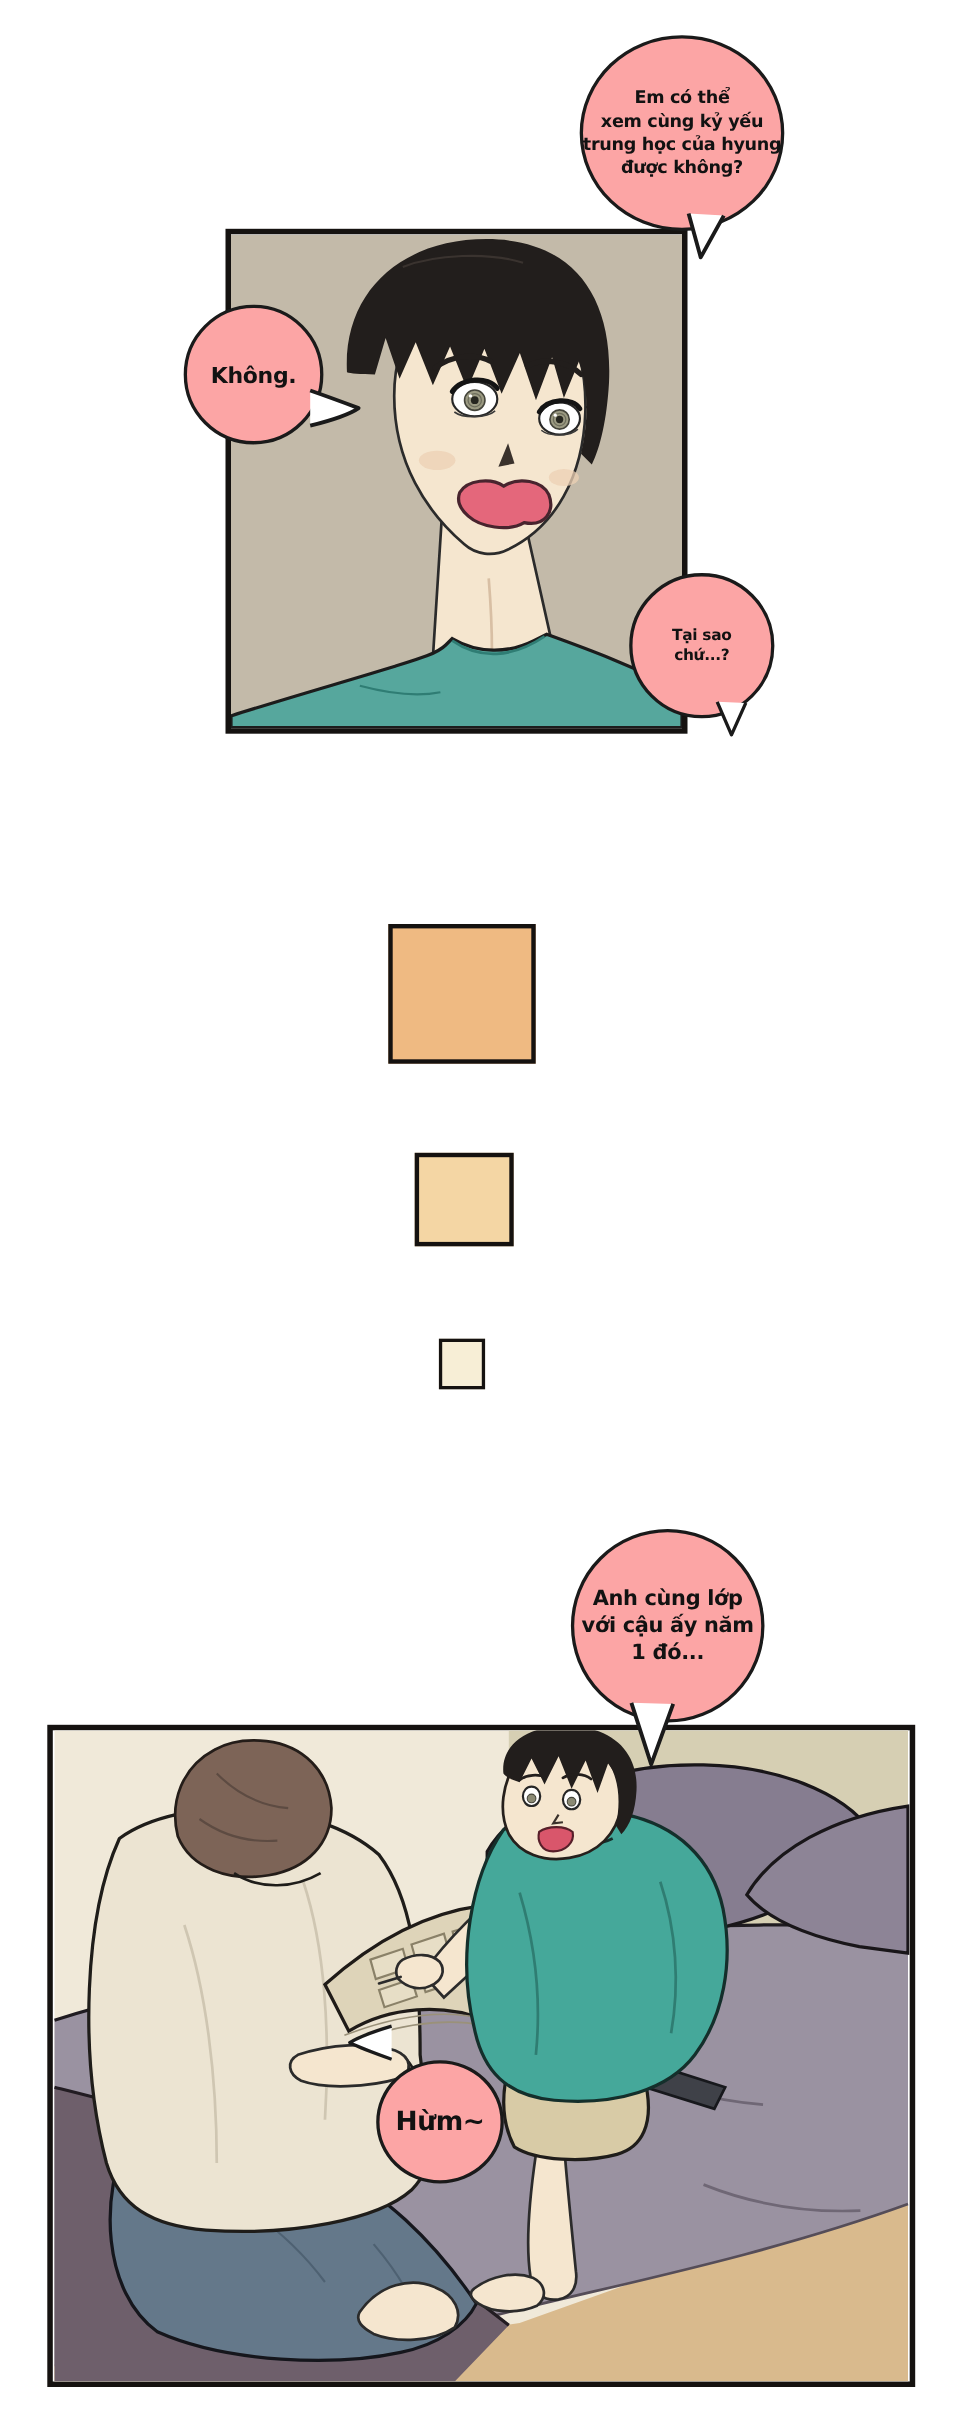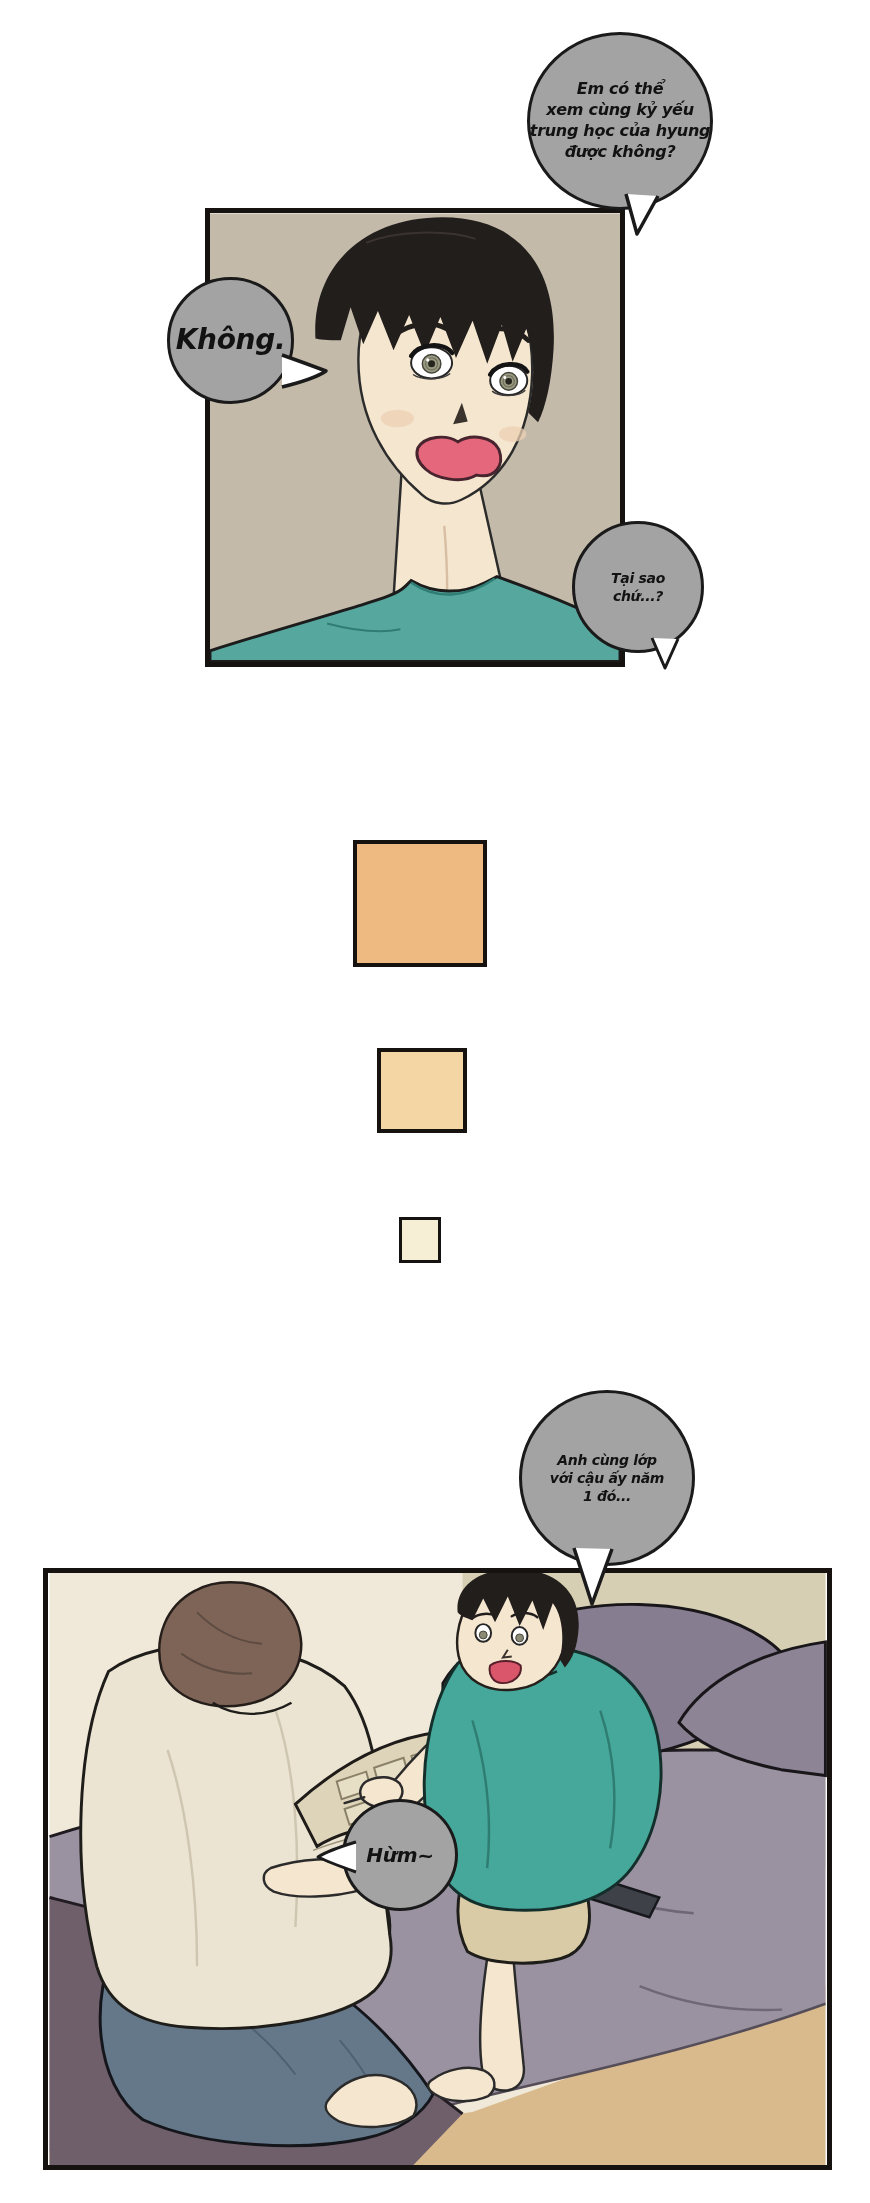--- a/index.html
+++ b/index.html
@@ -1,24 +1,24 @@
 <!DOCTYPE html>
 <html><head>
 <meta charset="utf-8">
 <style>
   html,body{margin:0;padding:0;background:#ffffff;}
   #page{position:relative;width:870px;height:2203px;background:#ffffff;overflow:hidden;
         font-family:"DejaVu Sans",sans-serif;}
   .panel{position:absolute;border:5px solid #151210;box-sizing:border-box;overflow:hidden;z-index:1;}
   .panel svg{display:block;width:100%;height:100%;}
   .square{position:absolute;border:4px solid #151210;box-sizing:border-box;z-index:1;}
-  .bubble{position:absolute;background:#a3a3a3;border:3.5px solid #1a1a1a;border-radius:50%;
+  .bubble{position:absolute;background:#fca5a5;border:3.5px solid #1a1a1a;border-radius:50%;
           display:flex;flex-direction:column;align-items:center;justify-content:center;
           text-align:center;font-weight:bold;color:#121212;z-index:2;box-sizing:border-box;
-          line-height:1.3;letter-spacing:-0.3px;font-style:italic;}
+          line-height:1.3;letter-spacing:-0.3px;}
   .bubble span{display:block;white-space:nowrap;}
   .tail{position:absolute;z-index:3;}
   .tail svg{display:block;overflow:visible;}
 </style>
 </head>
 <body>
 
 <div id="page">
 
   <div class="panel" style="left:205px;top:208px;width:420px;height:459px;">
@@ -195,52 +195,52 @@
     <span>xem cùng kỷ yếu</span>
     <span>trung học của hyung</span>
     <span>được không?</span>
   </div>
   <div class="tail" style="left:622px;top:192px;width:40px;height:46px;">
     <svg width="40" height="46">
         <path d="M4,2 L15,42 L36,4" fill="#ffffff" stroke="#1a1a1a" stroke-width="3.5" stroke-linejoin="round"></path>
       </svg>
   </div>
 
-  <div class="bubble" style="left:167px;top:277px;width:127px;height:127px;font-size:28px;">
+  <div class="bubble" style="left:167px;top:277px;width:127px;height:127px;font-size:20px;">
     <span>Không.</span>
   </div>
   <div class="tail" style="left:280px;top:352px;width:48px;height:38px;">
     <svg width="48" height="38">
         <path d="M2,3 C22,10 38,16 46,19 C36,26 18,31 2,35" fill="#ffffff" stroke="#1a1a1a" stroke-width="3.5" stroke-linejoin="round"></path>
       </svg>
   </div>
 
   <div class="bubble" style="left:572px;top:521px;width:132px;height:132px;font-size:14px;">
     <span>Tại sao</span>
     <span>chứ...?</span>
   </div>
   <div class="tail" style="left:648px;top:636px;width:34px;height:36px;">
     <svg width="34" height="36">
         <path d="M4,2 L17,32 L30,3" fill="#ffffff" stroke="#1a1a1a" stroke-width="3" stroke-linejoin="round"></path>
       </svg>
   </div>
 
 
-  <div class="bubble" style="left:519px;top:1390px;width:176px;height:176px;font-size:14px;">
+  <div class="bubble" style="left:519px;top:1390px;width:176px;height:176px;font-size:19px;">
     <span>Anh cùng lớp</span>
     <span>với cậu ấy năm</span>
     <span>1 đó...</span>
   </div>
   <div class="tail" style="left:571px;top:1546px;width:44px;height:62px;">
     <svg width="44" height="62">
         <path d="M3,2 L21,58 L41,3" fill="#ffffff" stroke="#1a1a1a" stroke-width="3.5" stroke-linejoin="round"></path>
       </svg>
   </div>
 
-  <div class="bubble" style="left:342px;top:1799px;width:116px;height:112px;font-size:20px;">
+  <div class="bubble" style="left:342px;top:1873px;width:116px;height:112px;font-size:24px;">
     <span>Hừm~</span>
   </div>
   <div class="tail" style="left:316px;top:1840px;width:42px;height:34px;">
     <svg width="42" height="34">
         <path d="M40,2 C20,8 8,13 2,17 C12,22 26,27 40,32" fill="#ffffff" stroke="#1a1a1a" stroke-width="3" stroke-linejoin="round"></path>
       </svg>
   </div>
 
 </div>
 

